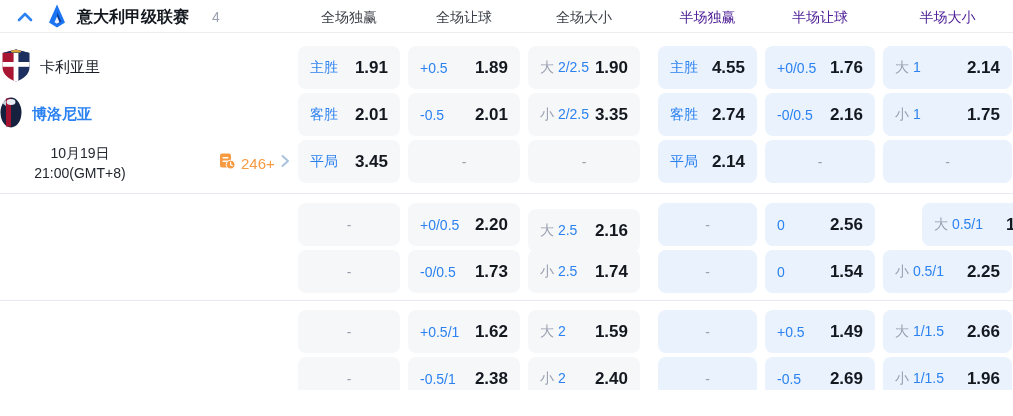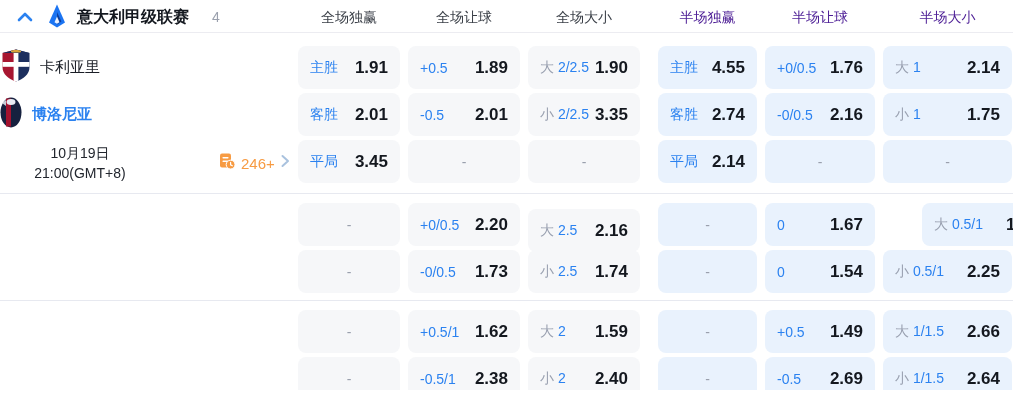--- a/index.html
+++ b/index.html
@@ -200,21 +200,21 @@
       </div>
       <div class="cell full" style="left: 528px; top: 209px; width: 112px;">
         <span class="lbl"><span class="side">大 </span><span>2.5</span></span>
         <span class="val">2.16</span>
       </div>
       <div class="cell half dash" style="left: 658px; top: 203px; width: 99px;">
         <span class="dashmark">-</span>
       </div>
       <div class="cell half" style="left: 765px; top: 203px; width: 110px;">
         <span class="lbl">0</span>
-        <span class="val">1.67</span>
+        <span class="val">2.56</span>
       </div>
       <div class="cell half" style="left: 883px; top: 203px; width: 129px; margin-left: 39px;">
         <span class="lbl"><span class="side">大 </span><span>0.5/1</span></span>
         <span class="val">1.68</span>
       </div>
       <div class="cell full dash" style="left: 298px; top: 250px; width: 102px;">
         <span class="dashmark">-</span>
       </div>
       <div class="cell full" style="left: 408px; top: 250px; width: 112px;">
         <span class="lbl">-0/0.5</span>
@@ -270,21 +270,21 @@
       </div>
       <div class="cell half dash" style="left: 658px; top: 357px; width: 99px;">
         <span class="dashmark">-</span>
       </div>
       <div class="cell half" style="left: 765px; top: 357px; width: 110px;">
         <span class="lbl">-0.5</span>
         <span class="val">2.69</span>
       </div>
       <div class="cell half" style="left: 883px; top: 357px; width: 129px;">
         <span class="lbl"><span class="side">小 </span><span>1/1.5</span></span>
-        <span class="val">2.64</span>
+        <span class="val">1.96</span>
       </div>
     </div>
 
   <div class="separator" style="top:193px;"></div>
   <div class="separator" style="top:300px;"></div>
   <div class="table-bottom"></div>
 
   <div class="next-left-block"></div>
   <div id="chips">
       <div class="chip" style="left: 92px;"></div>

